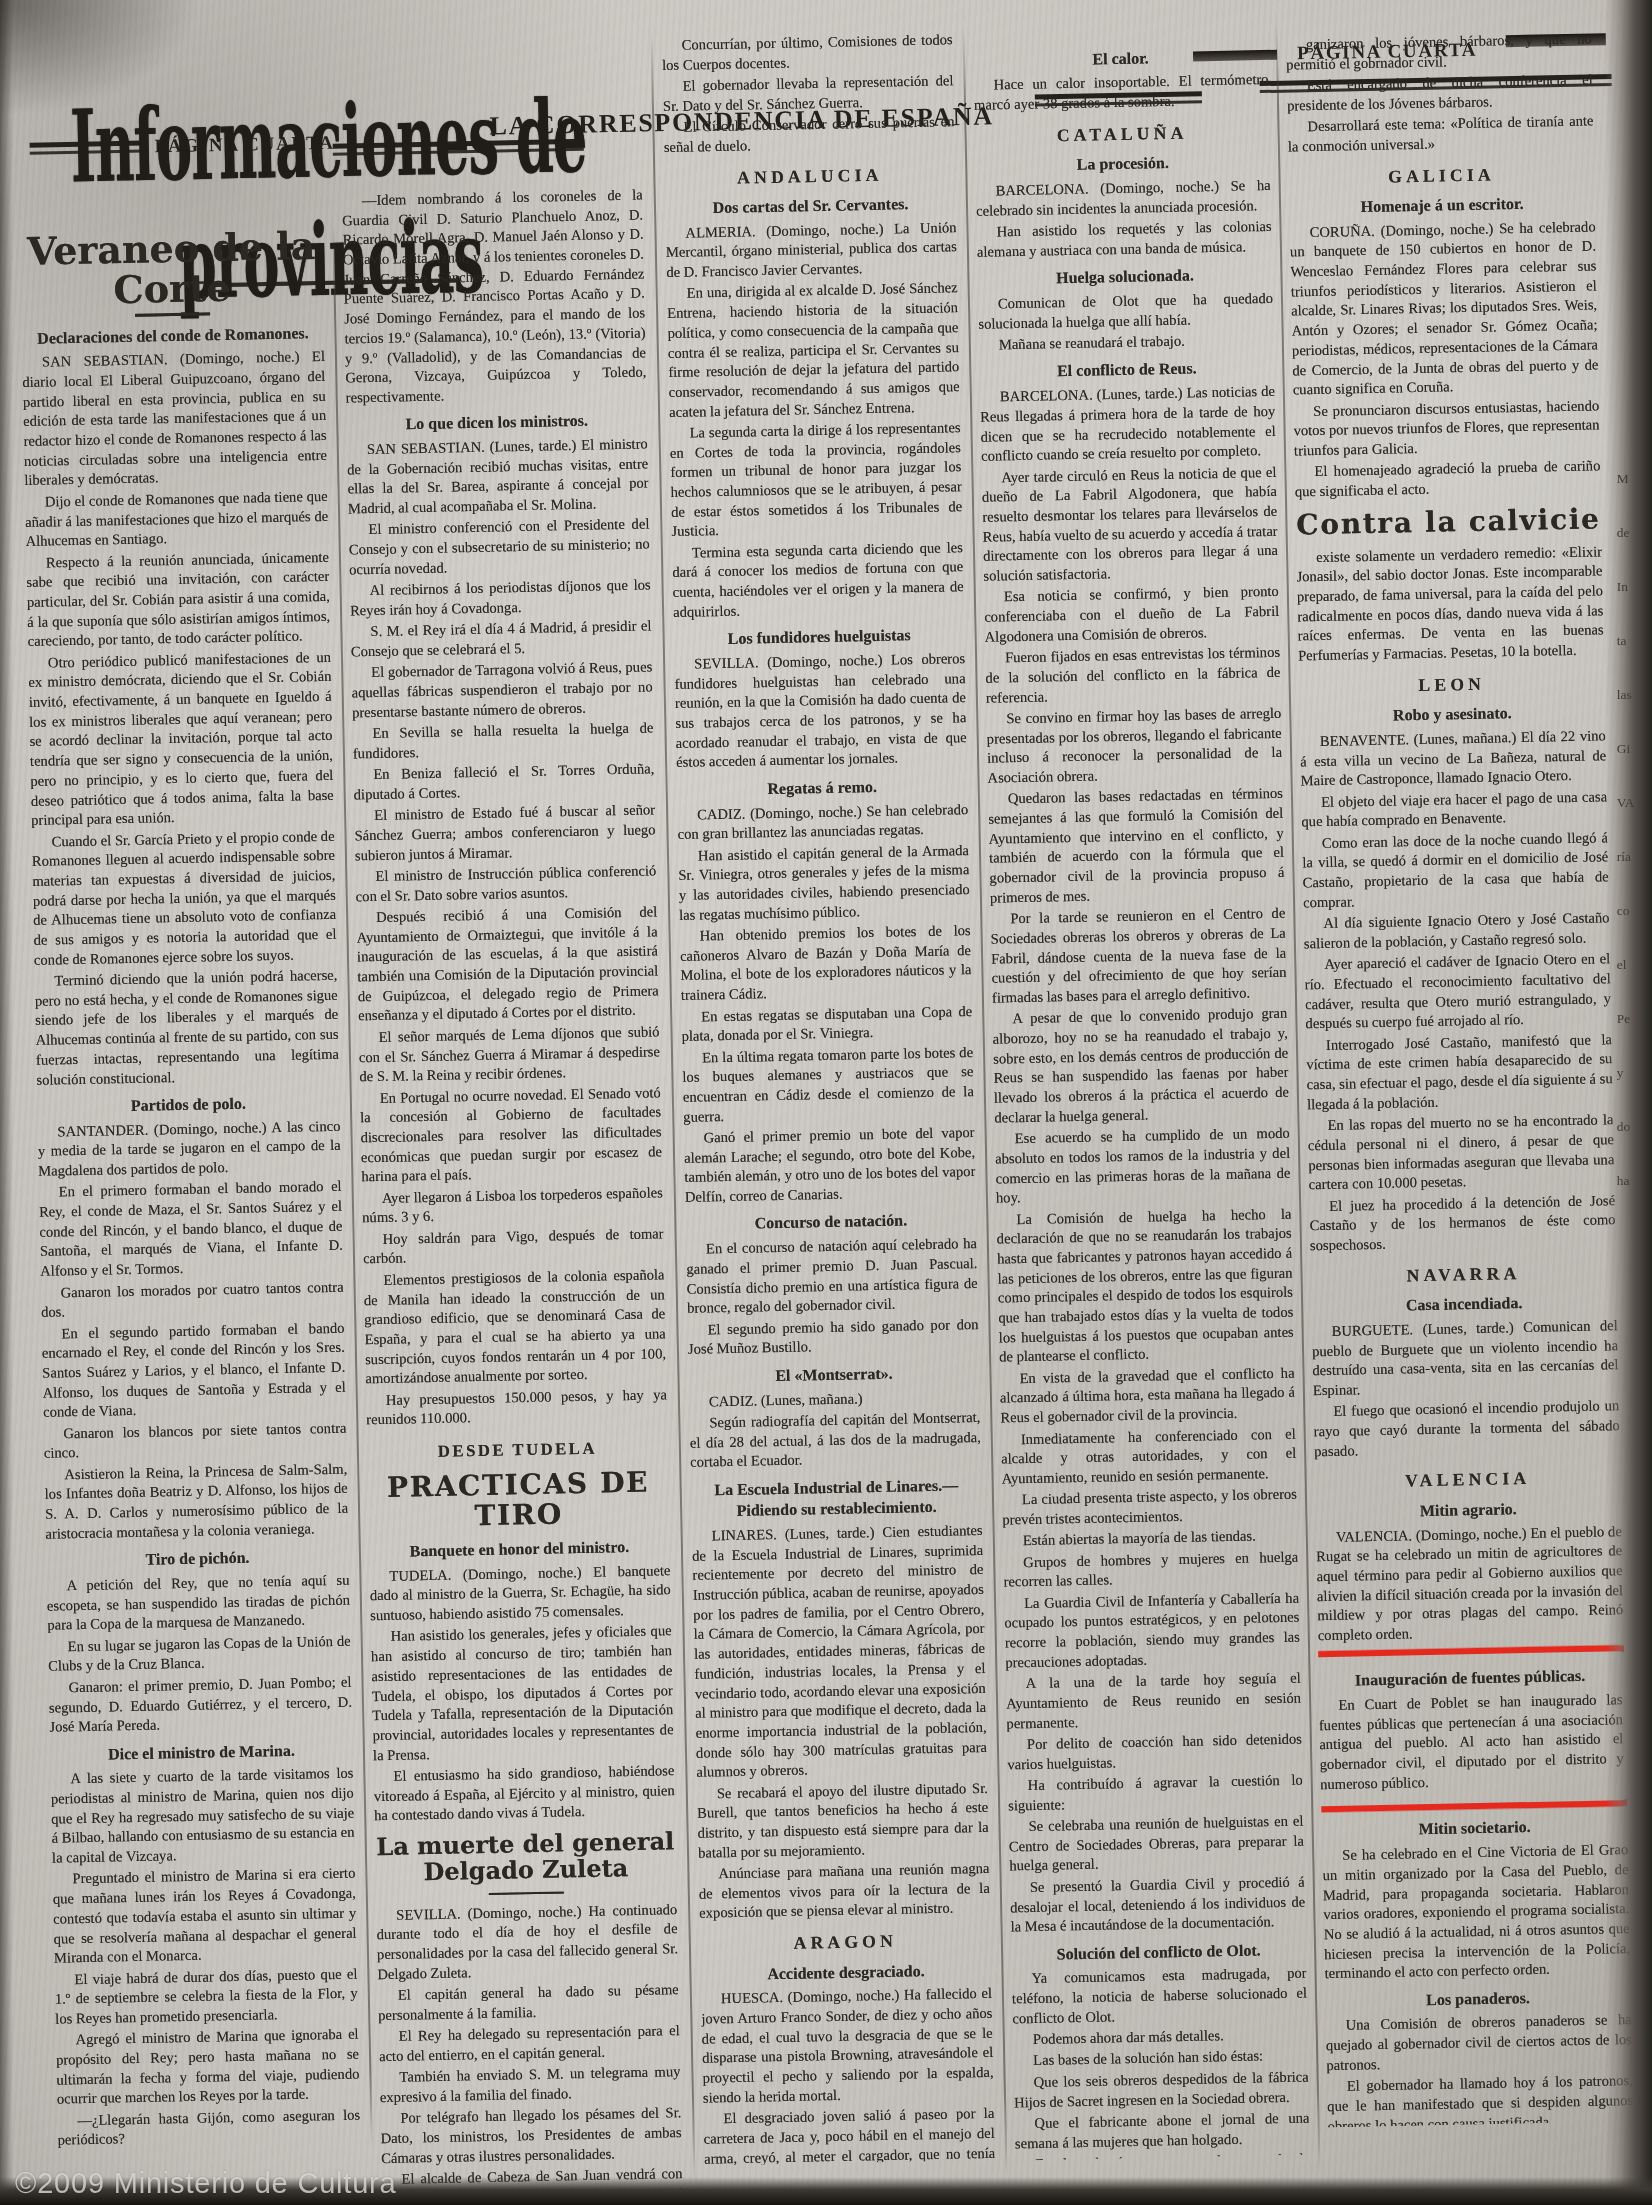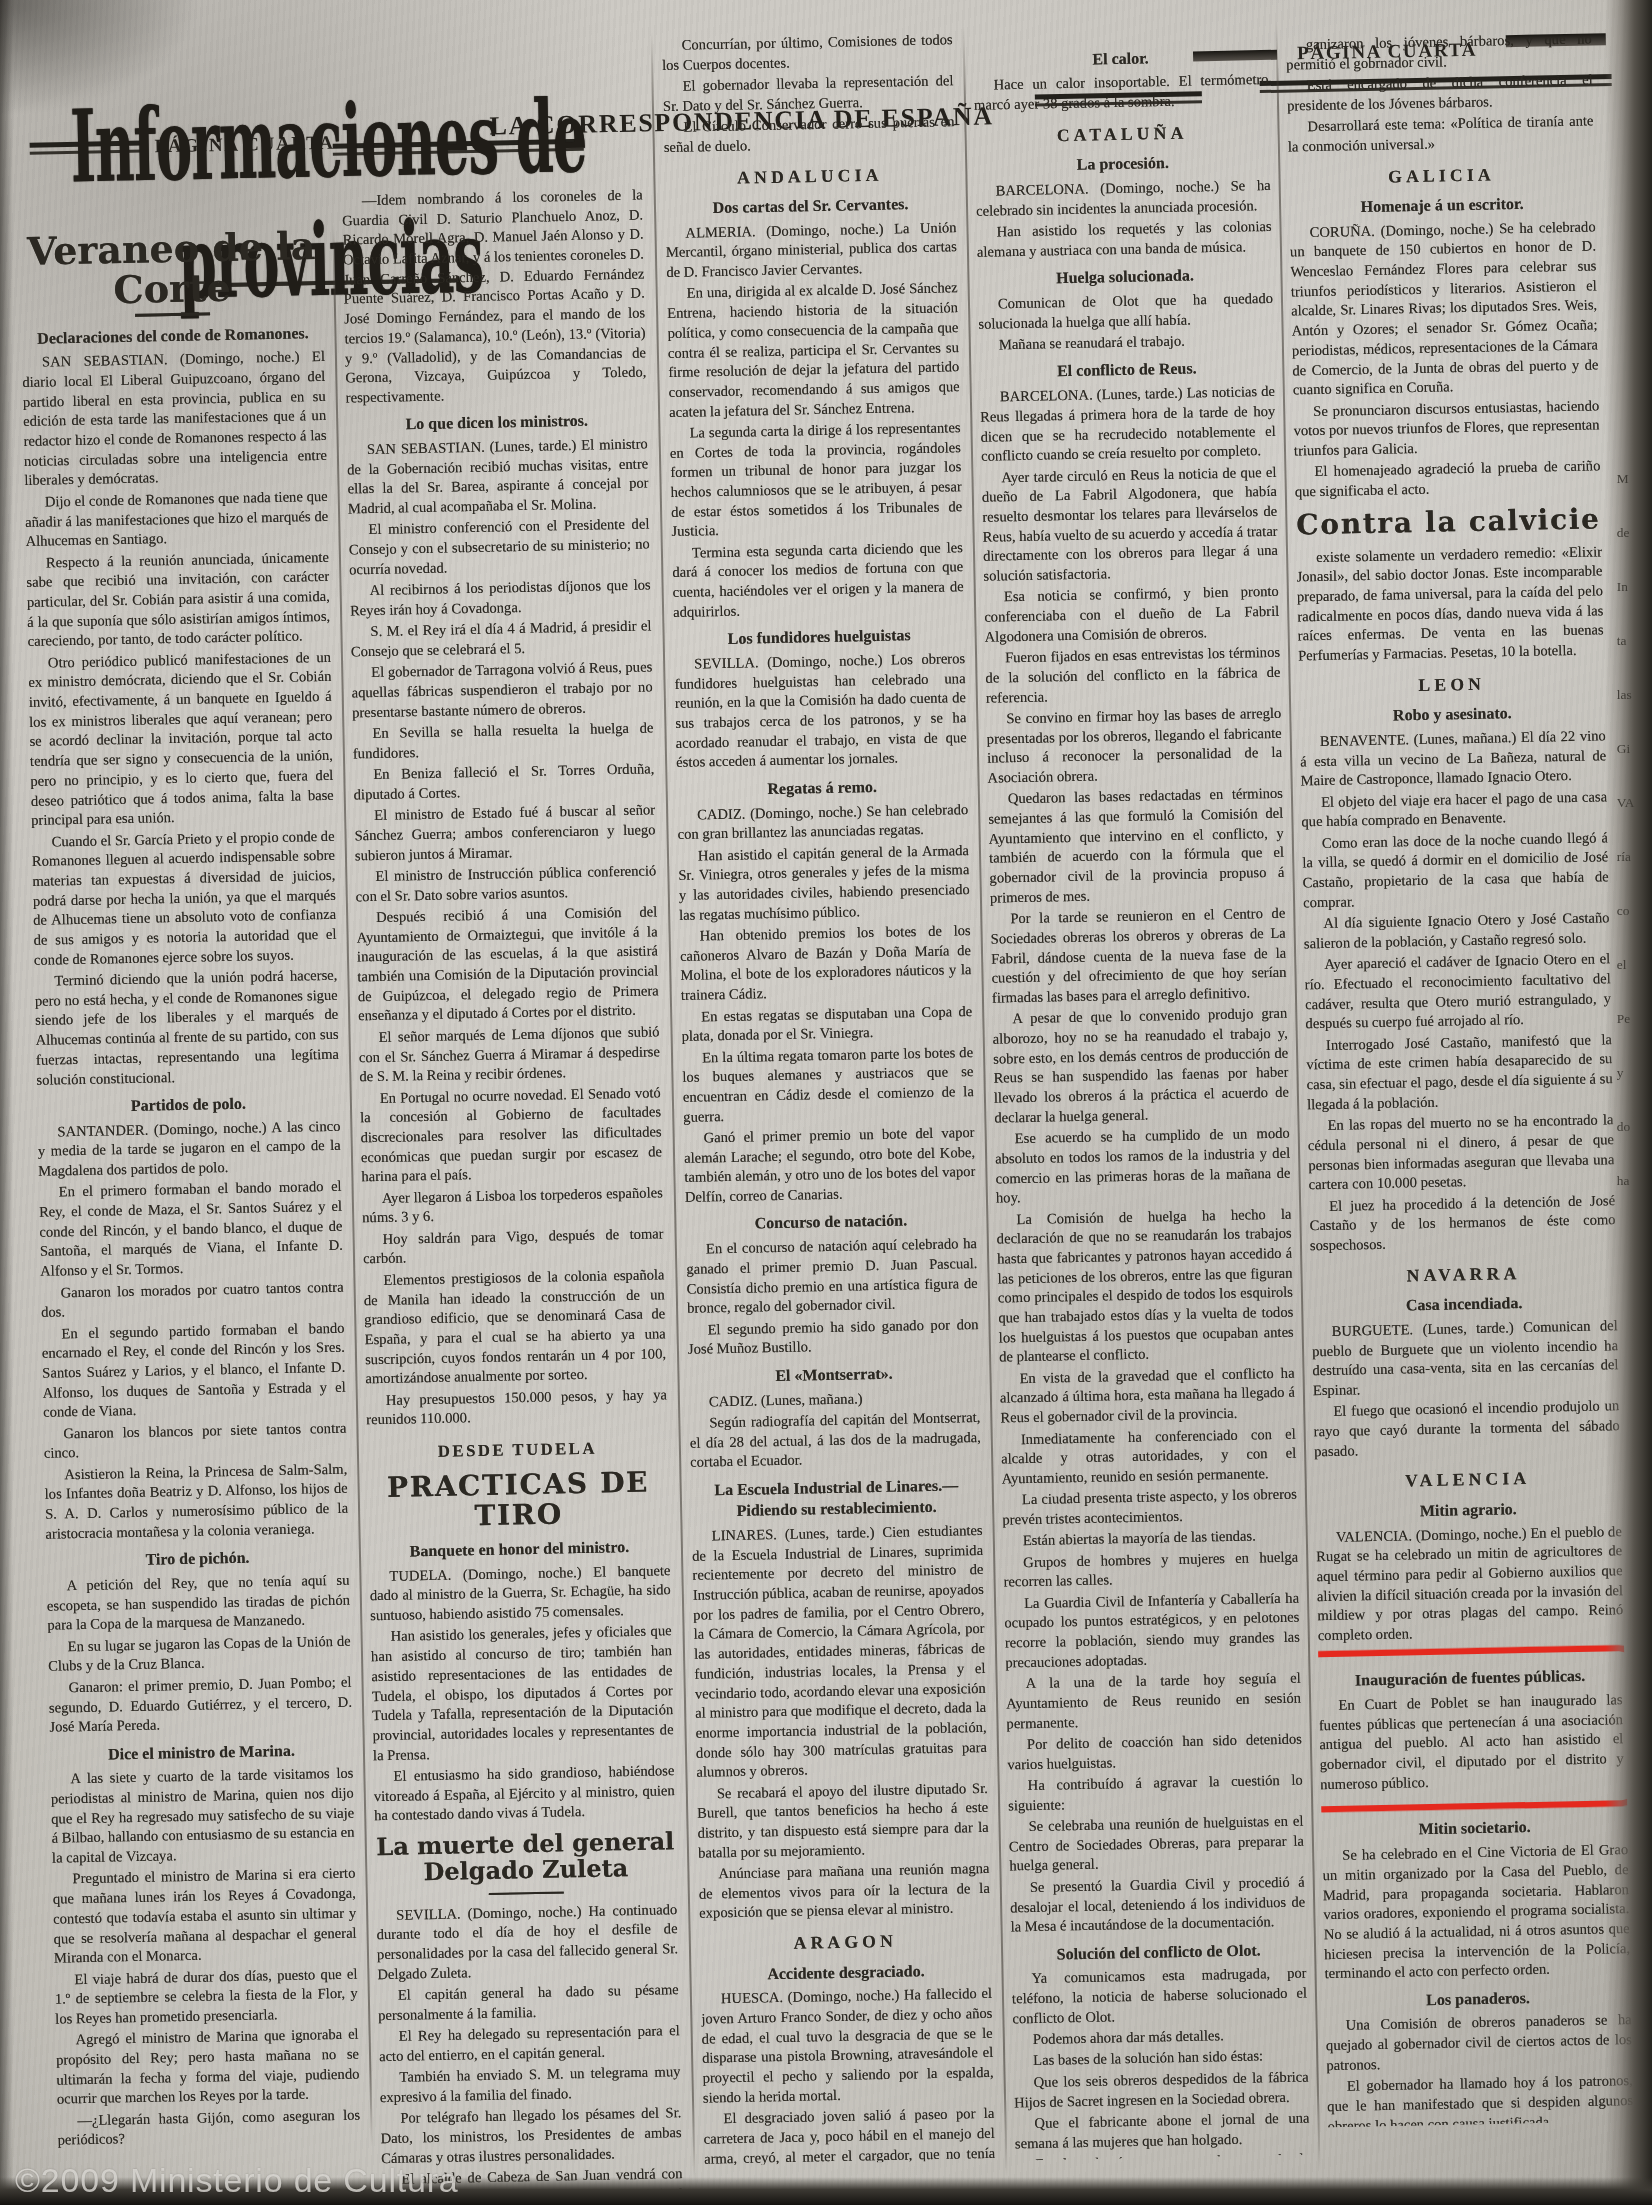--- a/index.html
+++ b/index.html
@@ -63,21 +63,21 @@
        background:linear-gradient(90deg, rgba(150,146,139,0) 0%, rgba(120,115,108,.55) 30%, #57534c 62%, #26241f 100%);}
   #curl-frags{position:absolute;right:6.7px;top:452px;width:28.5px;font-size:13.4px;line-height:54px;
        color:#3e3b35;text-align:left;overflow:hidden;height:1590px;}
   #bottom-edge{position:absolute;left:0;bottom:0;width:100%;height:28.5px;
        background:linear-gradient(0deg,#14120f 0%, #3c3933 55%, rgba(90,86,79,0) 100%);}
   #left-edge{position:absolute;left:0;top:0;width:13.4px;height:100%;
        background:linear-gradient(90deg, rgba(25,23,19,.55), rgba(25,23,19,0));}
   #corner-shadow{position:absolute;left:0;top:0;width:201px;height:117px;
        background:radial-gradient(ellipse at 0% 0%, rgba(20,18,15,.5), transparent 70%);}
   #watermark{position:absolute;left:15px;bottom:5px;font-family:"Liberation Sans",sans-serif;
-       font-size:34px;color:rgba(225,223,218,.8);letter-spacing:0.8px;text-shadow:0 0 1.7px rgba(0,0,0,.25);}
+       font-size:29px;color:rgba(225,223,218,.8);letter-spacing:0.8px;text-shadow:0 0 1.7px rgba(0,0,0,.25);}
 </style>
 </head>
 <body>
 
 <div id="paper"></div>
 
 <div id="sheet">
 
   <div class="dbar" style="left:49px;top:127px;width:113px;"></div>
   <span class="pg-label" style="left:174px;top:122px;position:absolute;">PÁGINA CUARTA</span>

